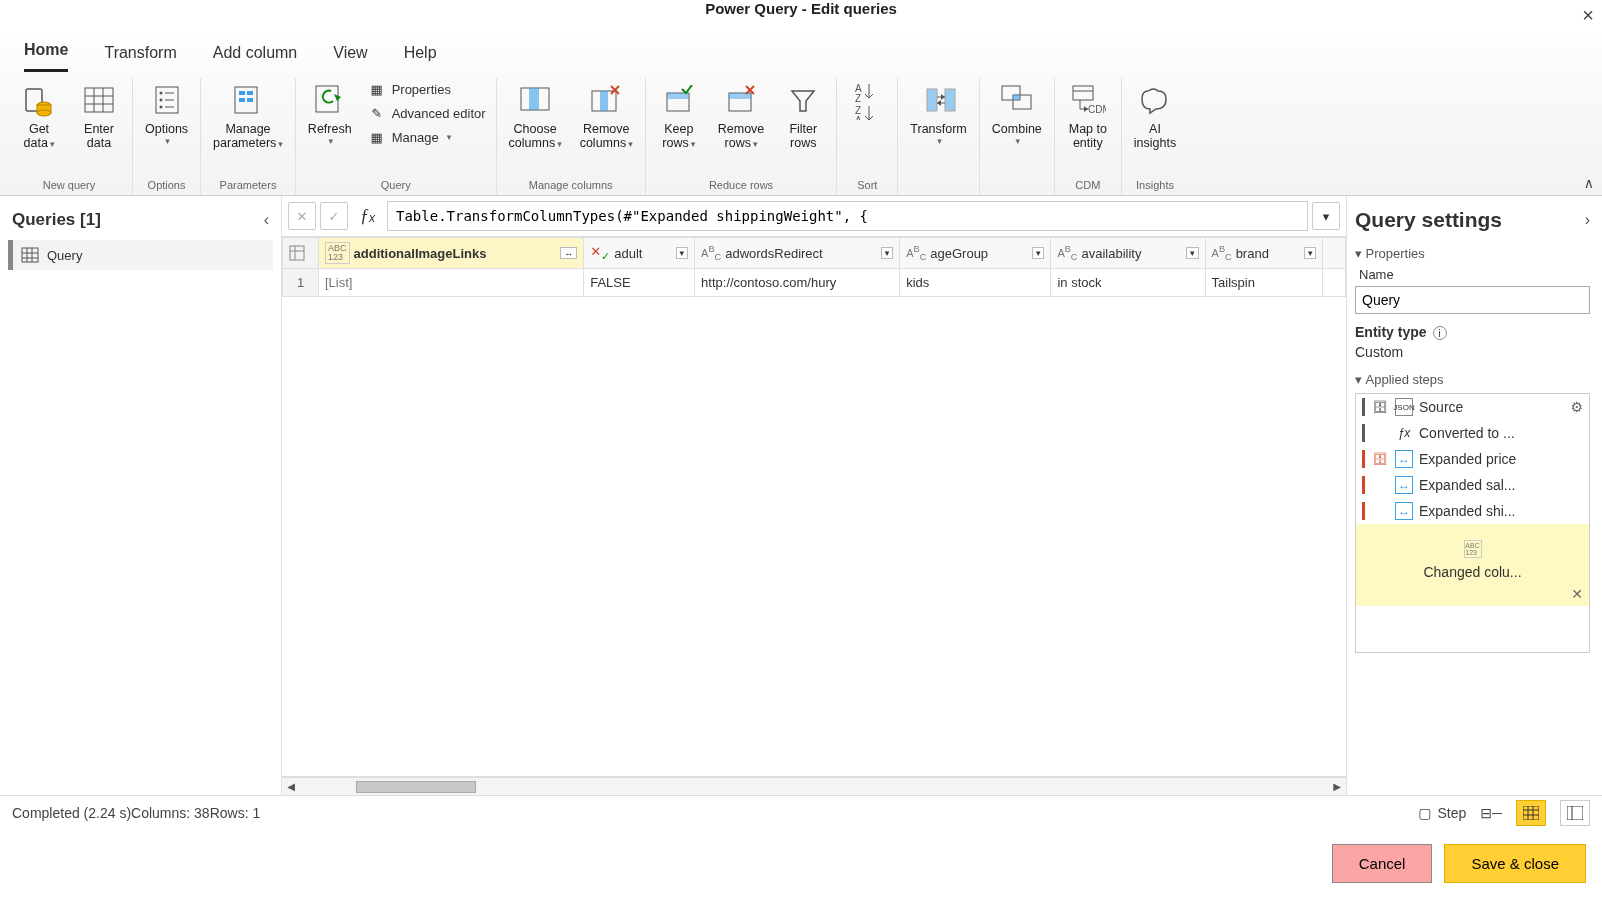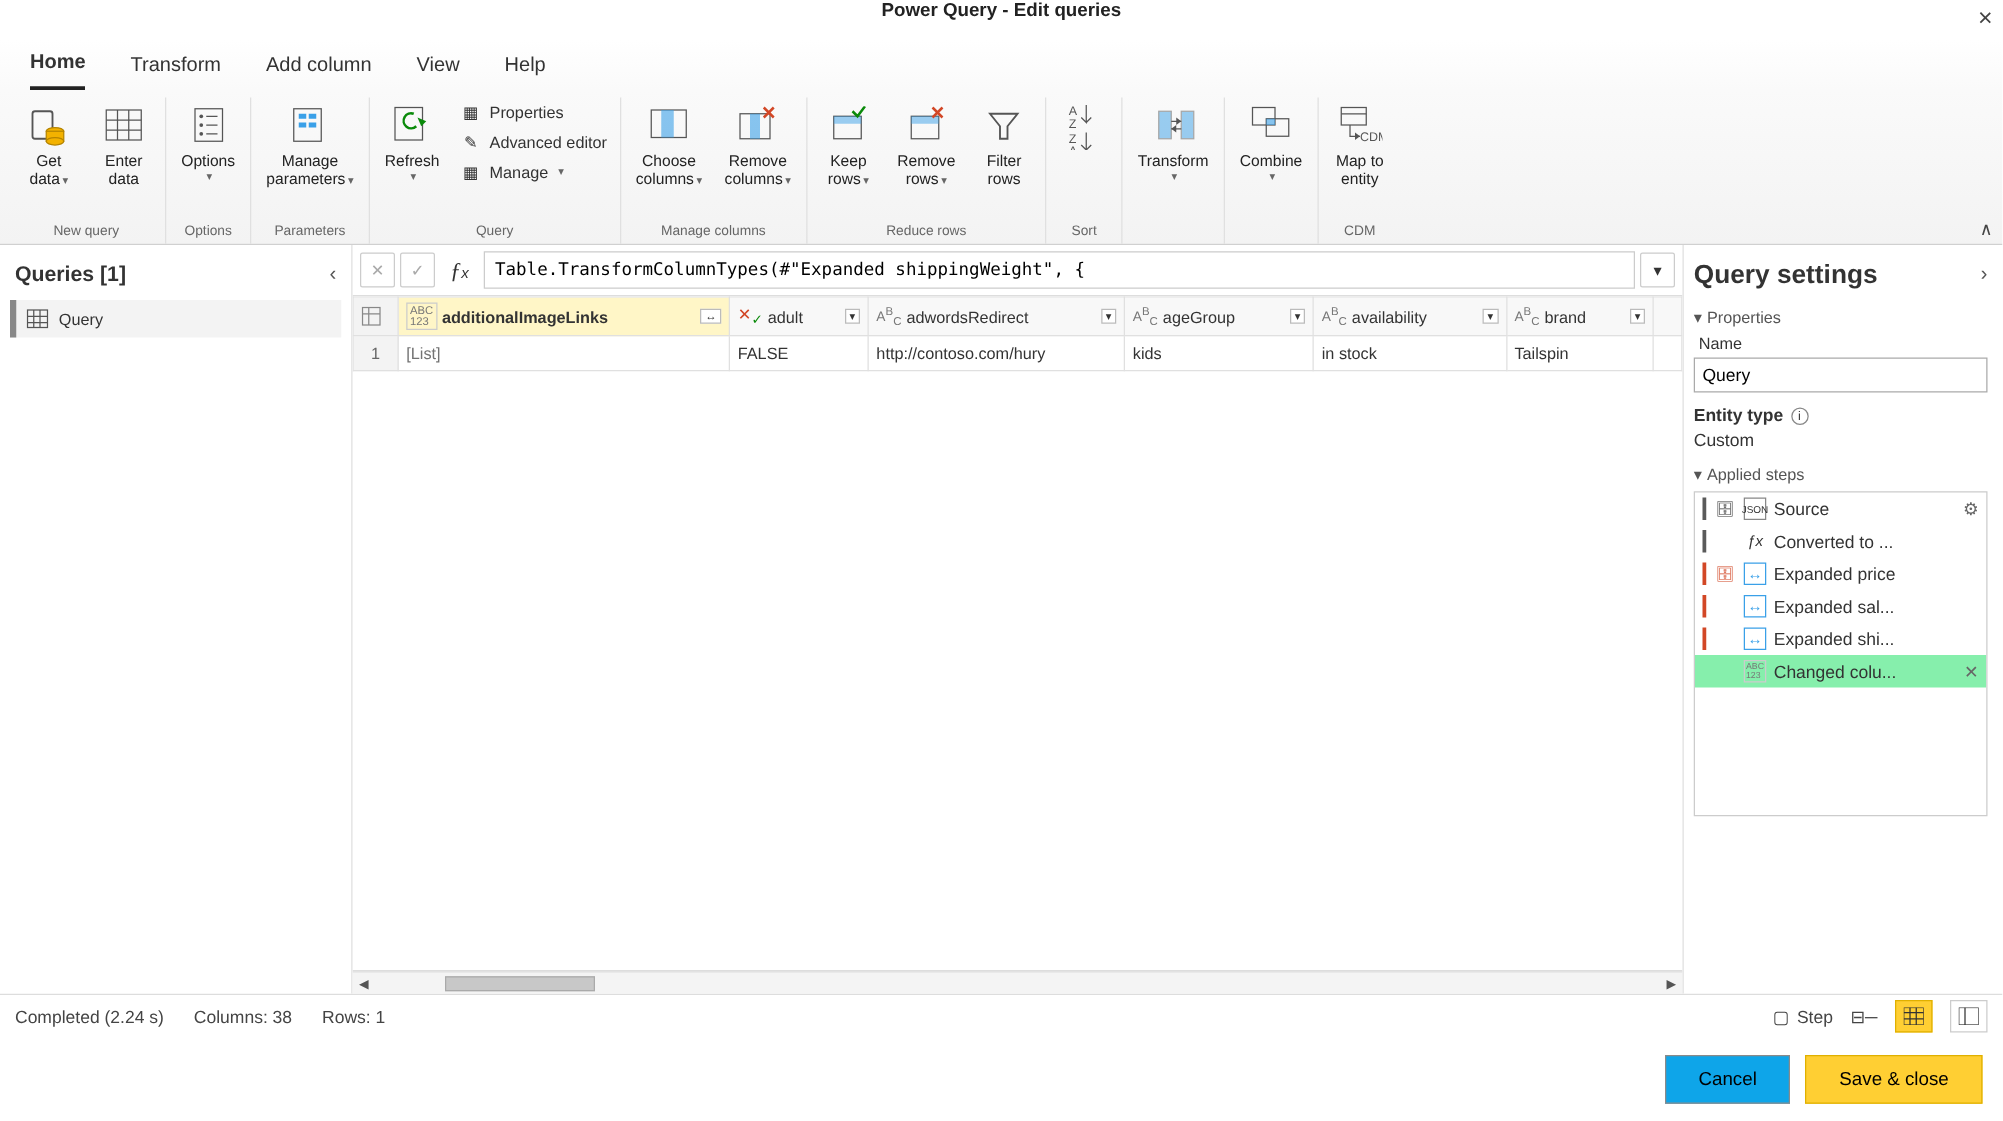--- a/index.html
+++ b/index.html
@@ -50,30 +50,30 @@
   .shead { display: flex; align-items: center; justify-content: space-between; padding: 4px; }
   .shead h2 { font-size: 21px; font-weight: 600; }
   .sect { padding: 2px 4px; }
   .sect .stitle { display: flex; align-items: center; gap: 4px; font-size: 13px; color: #555; cursor: pointer; }
   .sect label { font-weight: 400; display: block; margin: 6px 0 4px 4px; }
   .sect input { width: 100%; border: 1px solid #aaa; padding: 5px 6px; font-size: 14px; }
   .etype { display:flex; align-items:flex-end; gap:6px; font-weight:600; margin-top:10px; font-size:14px;}
   .steps { border: 1px solid #ccc; margin-top: 6px; height: 260px; overflow:auto;}
   .step { display:flex; align-items:center; gap:6px; padding:4px 6px; font-size:14px; cursor:pointer; }
   .step .sicon { width:18px; height:18px; display:inline-flex; align-items:center; justify-content:center; font-size:12px;}
-  .step.sel { background:#86efac; }
+  .step.sel { background:#fef9c3;flex-direction:column; }
   .step .gear { margin-left:auto; color:#666; }
   .step .x { margin-left:auto; color:#666; }
   .step .bar { width:3px; align-self:stretch; }
-  .statusbar { height: 34px; border-top: 1px solid #ddd; display:flex; align-items:center; padding:0 12px; gap:24px; color:#444; font-size:14px;}
+  .statusbar { height: 34px; border-top: 1px solid #ddd; display:flex; align-items:center; padding:0 12px; color:#444; font-size:14px;}
   .statusbar .right { margin-left:auto; display:flex; align-items:center; gap:14px;}
   .viewbtn { width:30px; height:26px; border:1px solid #ccc; display:flex; align-items:center; justify-content:center; cursor:pointer;}
   .viewbtn.sel { background:#ffcf33; border-color:#e0b000;}
   .footer { height: 68px; display:flex; align-items:center; justify-content:flex-end; padding:0 16px; gap:12px; }
-  .btn { padding: 10px 26px; font-size:15px; border:1px solid #8a8a8a; background:#0ea5e9; cursor:pointer; }
+  .btn { padding: 10px 26px; font-size:15px; border:1px solid #8a8a8a; background:#fca5a5; cursor:pointer; }
   .btn.primary { background:#ffcf33; border-color:#e0b000; }
   svg { display:block; }
 </style>
 </head>
 <body>
 
 <div class="titlebar">
   <span class="title">Power Query - Edit queries</span>
   <span class="close">×</span>
 </div>
@@ -350,20 +350,36 @@
           </span>
         <span class="lbl">
             <span>Map to</span>
             <span>entity</span>
           </span>
       </div>
     </div>
     <div class="glabel">CDM</div>
   </div>
 
+  <div class="rgroup">
+    <div class="items">
+      <div class="rbtn">
+        <span class="ic">
+            <svg width="34" height="34">
+              <path d="M10 8 Q4 8 4 16 Q4 26 12 26 L12 30 L18 26 Q28 26 28 16 Q28 8 20 8 Q16 4 10 8" fill="none" stroke="#555" stroke-width="1.5"></path>
+            </svg>
+          </span>
+        <span class="lbl">
+            <span>AI</span>
+            <span>insights</span>
+          </span>
+      </div>
+    </div>
+    <div class="glabel">Insights</div>
+  </div>
   <span class="collapse">∧</span>
 </div>
 
 <div class="workspace">
 
   <div class="queries-pane">
     <div class="qhead">
       <h2>Queries [1]</h2>
       <span style="cursor:pointer;font-size:16px;color:#555">‹</span>
     </div>

